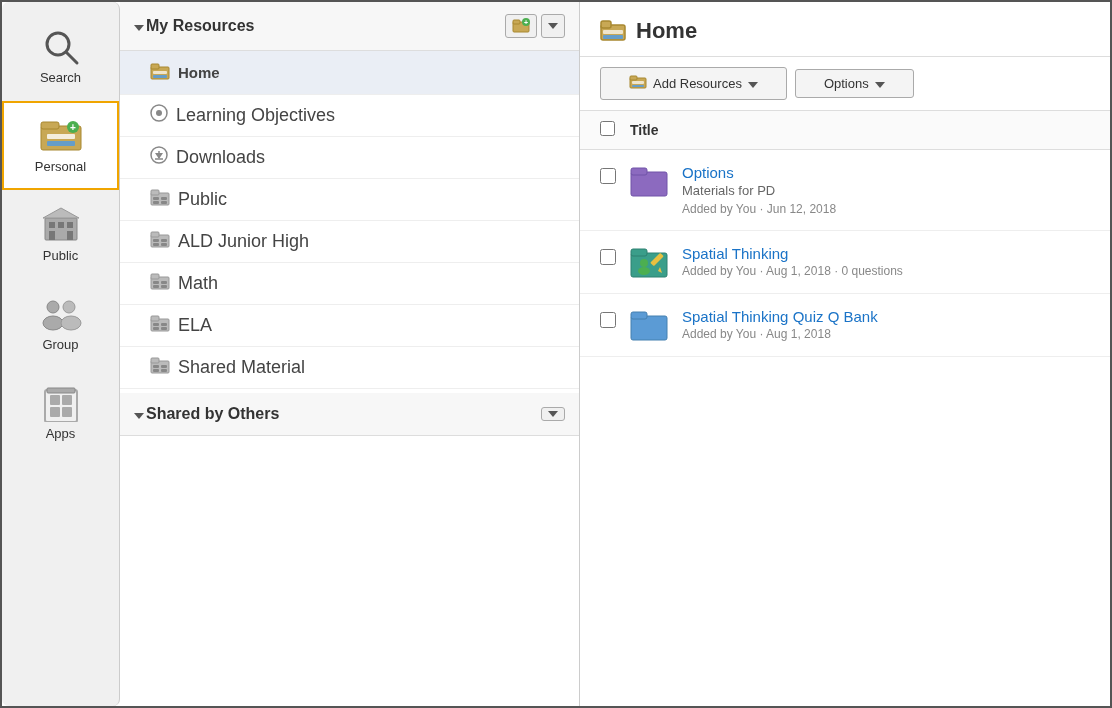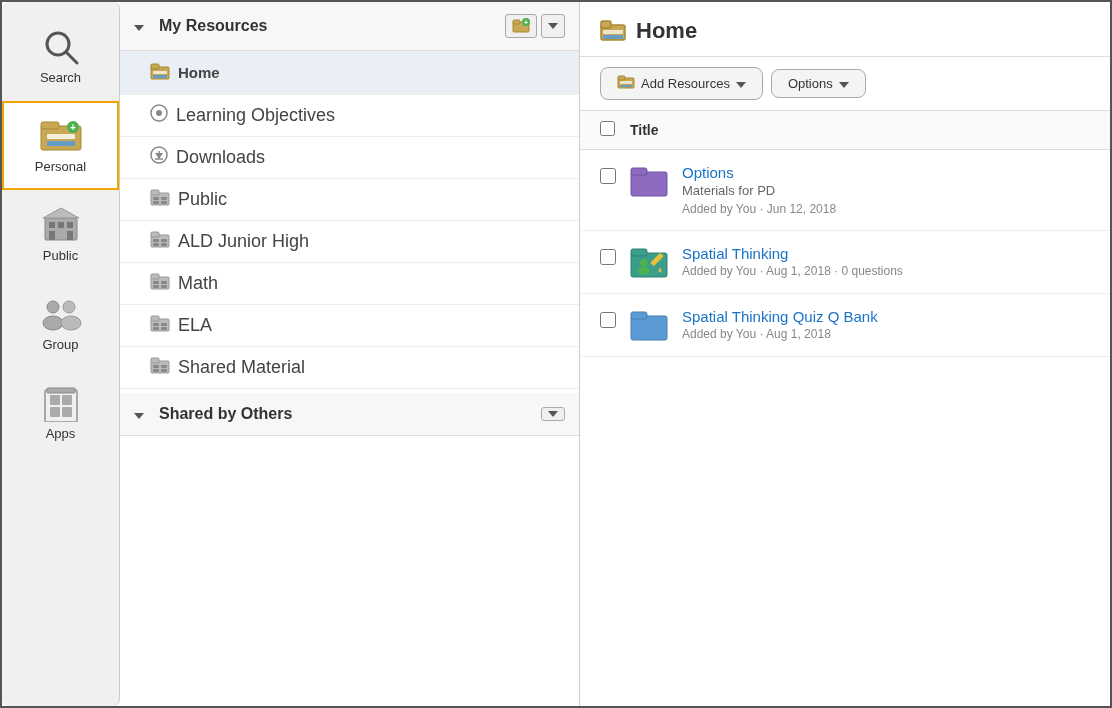--- a/index.html
+++ b/index.html
@@ -107,21 +107,21 @@
       align-items: center;
       justify-content: space-between;
       padding: 12px 14px;
       background: #f7f7f7;
       border-bottom: 1px solid #ddd;
     }
 
     .tree-section-header .section-title-group {
       display: flex;
       align-items: center;
-      gap: 15px;
+      gap: 2px;
       font-size: 16px;
       font-weight: 600;
       color: #333;
     }
 
     .tree-section-header .section-actions {
       display: flex;
       gap: 4px;
     }
 
@@ -186,22 +186,22 @@
       align-items: center;
       gap: 8px;
     }
 
     .toolbar-btn {
       display: flex;
       align-items: center;
       gap: 6px;
       border: 1px solid #aaa;
       background: #f4f4f4;
-      border-radius: 8px;
-      padding: 6px 16px;
+      border-radius: 3px;
+      padding: 6px 28px;
       cursor: pointer;
       font-size: 13px;
       color: #333;
     }
 
     .resource-list {
       flex: 1;
       overflow-y: auto;
     }
 

